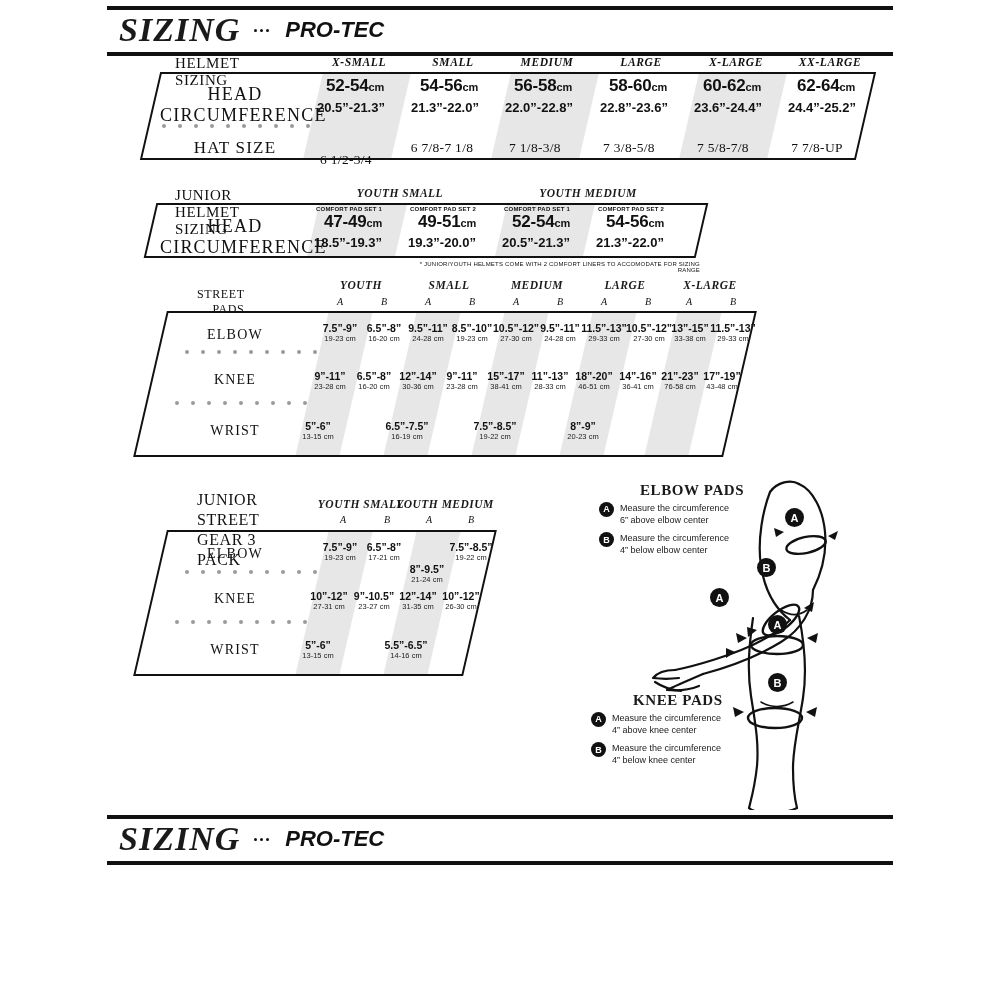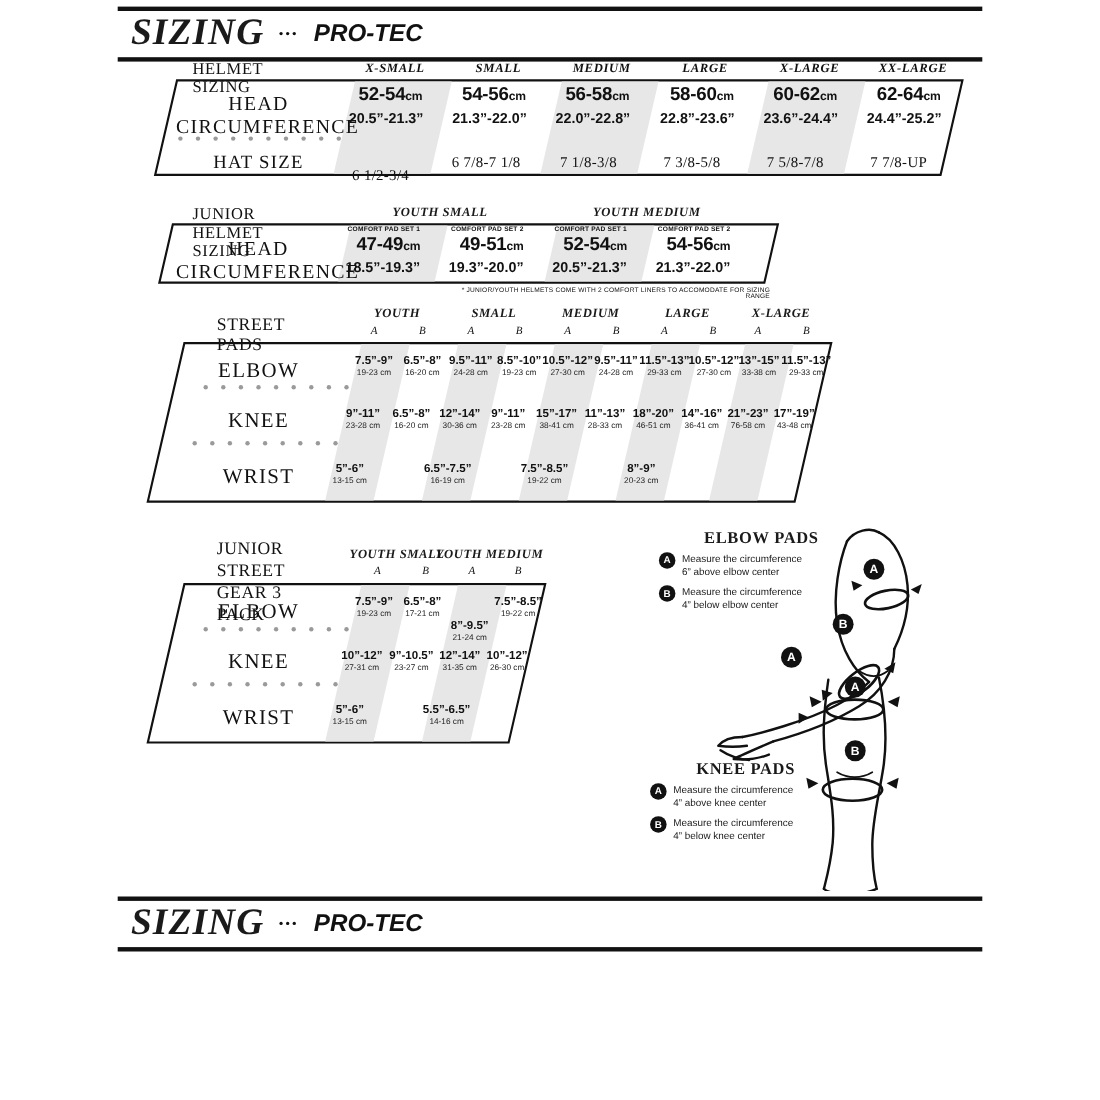--- a/index.html
+++ b/index.html
@@ -62,21 +62,21 @@
     background:transparent;
   }
   .band{
     position:absolute;
     background:#e7e7e7;
     transform:skewX(-13deg);
   }
   .rowlabel{
     position:absolute;
     font-family:"Liberation Serif", serif;
-    font-size:19px;
+    font-size:14px;
     letter-spacing:1.2px;
     text-align:center;
     color:#111;
     line-height:1.15;
   }
   .cell{
     position:absolute;
     text-align:center;
     color:#111;
   }
@@ -295,21 +295,21 @@
 
     <div class="cell sub" style="left:304px;top:235px;width:88px;">18.5”-19.3”</div>
     <div class="cell sub" style="left:398px;top:235px;width:88px;">19.3”-20.0”</div>
     <div class="cell sub" style="left:492px;top:235px;width:88px;">20.5”-21.3”</div>
     <div class="cell sub" style="left:586px;top:235px;width:88px;">21.3”-22.0”</div>
 
     <div class="note" style="left:400px;top:261px;width:300px;text-align:right;">* JUNIOR/YOUTH HELMETS COME WITH 2 COMFORT LINERS TO ACCOMODATE FOR SIZING RANGE</div>
   </div>
 
   <div class="tbl">
-    <div class="sectitle" style="left:197px;top:287px;font-size:16px;">STREET PADS</div>
+    <div class="sectitle" style="left:197px;top:287px;font-size:12px;text-align:right;">STREET PADS</div>
 
     <div class="grouphead" style="left:321px;top:279px;width:80px;">YOUTH</div>
     <div class="grouphead" style="left:409px;top:279px;width:80px;">SMALL</div>
     <div class="grouphead" style="left:497px;top:279px;width:80px;">MEDIUM</div>
     <div class="grouphead" style="left:585px;top:279px;width:80px;">LARGE</div>
     <div class="grouphead" style="left:670px;top:279px;width:80px;">X-LARGE</div>
 
     <div class="ab" style="left:324px;top:296px;width:32px;">A</div>
     <div class="ab" style="left:368px;top:296px;width:32px;">B</div>
     <div class="ab" style="left:412px;top:296px;width:32px;">A</div>

